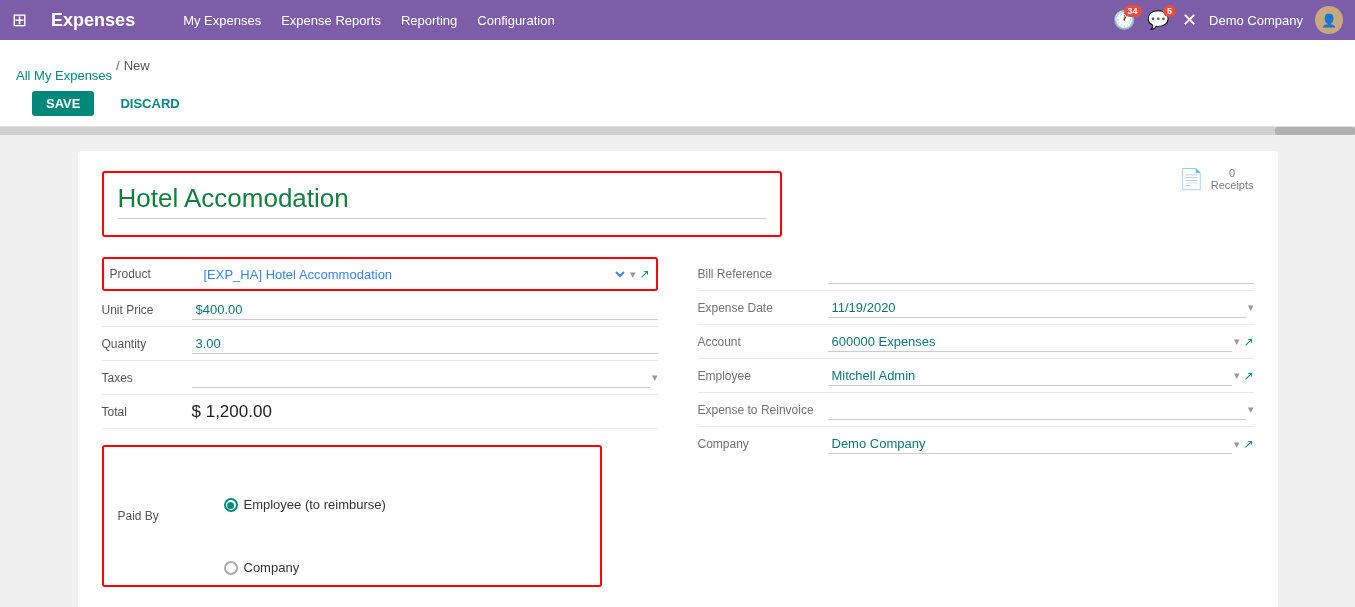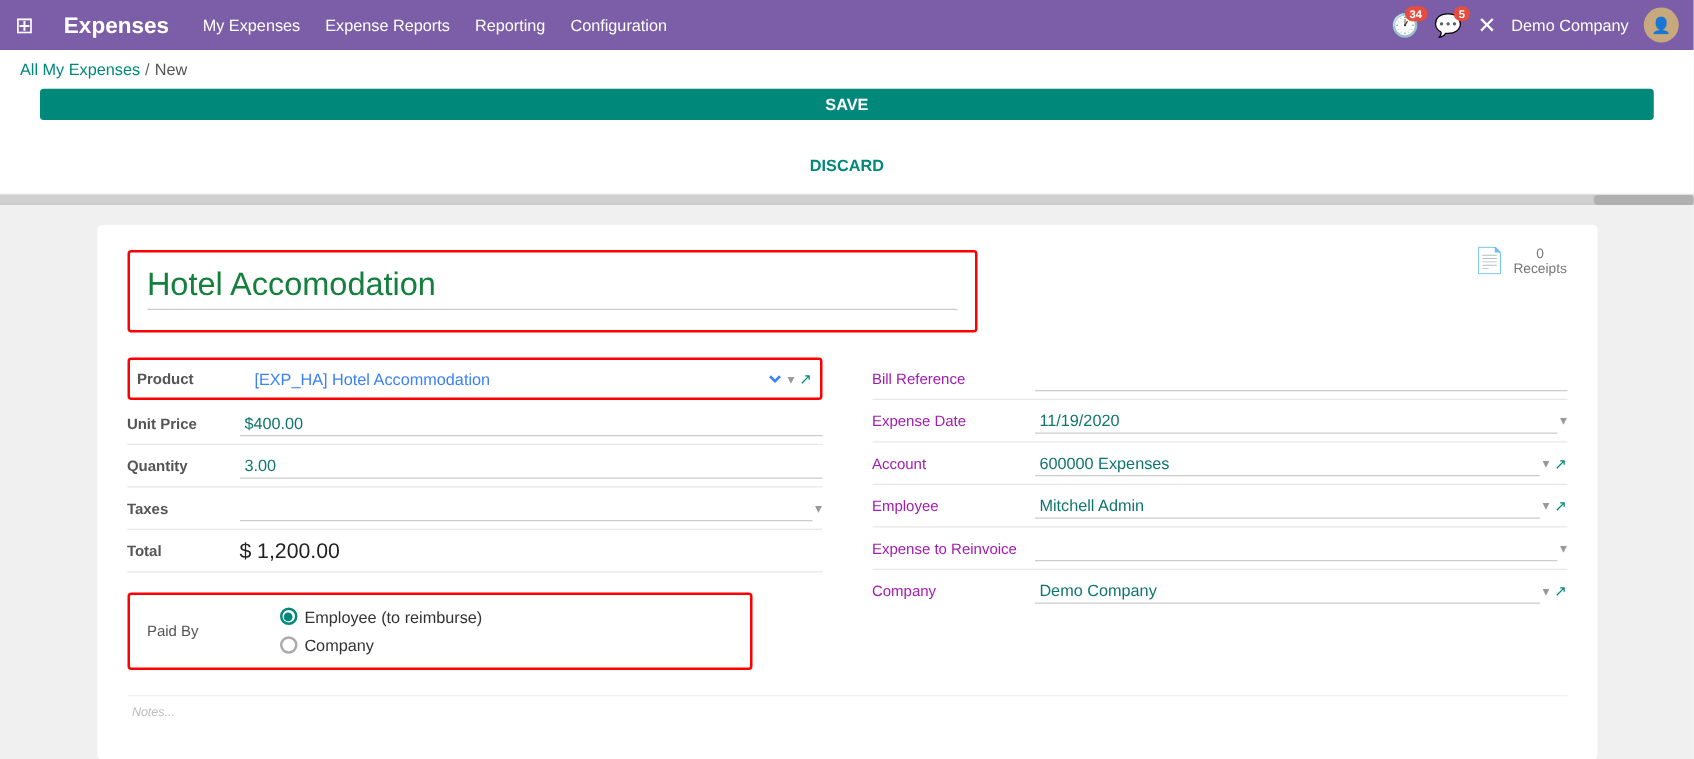--- a/index.html
+++ b/index.html
@@ -9,21 +9,21 @@
     .topnav {
       background: #7B5EA7;
       display: flex;
       align-items: center;
       height: 40px;
       padding: 0 12px;
       gap: 20px;
       color: white;
     }
     .topnav-grid-icon { font-size: 18px; cursor: pointer; margin-right: 4px; }
-    .topnav-title { font-size: 18px; font-weight: bold; color: white; margin-right: 7px; }
+    .topnav-title { font-size: 18px; font-weight: bold; color: white; margin-right: 28px; }
     .topnav-menu { display: flex; gap: 20px; flex: 1; }
     .topnav-menu a { color: white; text-decoration: none; font-size: 13px; cursor: pointer; }
     .topnav-right { display: flex; align-items: center; gap: 12px; margin-left: auto; }
     .badge-btn {
       position: relative;
       background: none;
       border: none;
       cursor: pointer;
       color: white;
       font-size: 18px;
@@ -54,28 +54,27 @@
       padding: 8px 16px 0;
       border-bottom: 1px solid #e0e0e0;
     }
     .breadcrumb {
       display: flex;
       align-items: center;
       gap: 4px;
       font-size: 13px;
       color: #00897B;
     }
-    .breadcrumb a { color: #00897B; text-decoration: none; cursor: pointer; }
+    .breadcrumb a { color: #00897B; text-decoration: none; cursor: pointer; margin-top: 20px; }
     .breadcrumb-sep { color: #666; }
     .breadcrumb-current { color: #555; }
     .action-bar {
       display: flex;
-      gap: 24px;
+      gap: 12px;
       padding: 8px 16px 10px;
-      flex-direction: column;
     }
     .btn-save {
       background: #00897B;
       color: white;
       border: none;
       padding: 5px 14px;
       border-radius: 3px;
       cursor: pointer;
       font-size: 13px;
       font-weight: bold;
@@ -177,21 +176,21 @@
       align-items: center;
       border-bottom: 1px solid #e8e8e8;
       padding: 6px 0;
       min-height: 34px;
     }
     .field-row:last-child { border-bottom: none; }
     .field-label {
       min-width: 90px;
       color: #555;
       font-size: 12px;
-      font-weight: 700;
+      font-weight: 400;
       flex-shrink: 0;
     }
     .field-value {
       flex: 1;
       font-size: 13px;
       color: #0f766e;
       border: none;
       outline: none;
       background: transparent;
       border-bottom: 1px solid #ccc;
@@ -236,21 +235,21 @@
       align-items: center;
       gap: 16px;
     }
     .paid-by-label {
       min-width: 90px;
       color: #555;
       font-size: 12px;
       font-weight: 500;
     }
     .radio-group { display: flex; flex-direction: column; gap: 8px; }
-    .radio-option { display: flex; align-items: flex-start; gap: 6px; font-size: 13px; cursor: pointer; }
+    .radio-option { display: flex; align-items: flex-end; gap: 6px; font-size: 13px; cursor: pointer; margin-top: 40px; }
     .radio-circle {
       width: 14px; height: 14px; border-radius: 50%;
       border: 2px solid #00897B;
       display: flex; align-items: center; justify-content: center;
       flex-shrink: 0;
     }
     .radio-circle.selected::after {
       content: '';
       width: 7px; height: 7px;
       border-radius: 50%;
@@ -264,21 +263,21 @@
       color: #bbb;
       font-size: 10px;
       font-style: italic;
       padding: 8px 4px;
       border-top: 1px solid #eee;
     }
 
     
     .right-field-label {
       min-width: 130px;
-      color: #a21caf;
+      color: #737373;
       font-size: 12px;
       font-weight: 500;
       flex-shrink: 0;
     }
   </style>
 </head>
 <body>
 
 <nav class="topnav">
   <span class="topnav-grid-icon">⊞</span>

